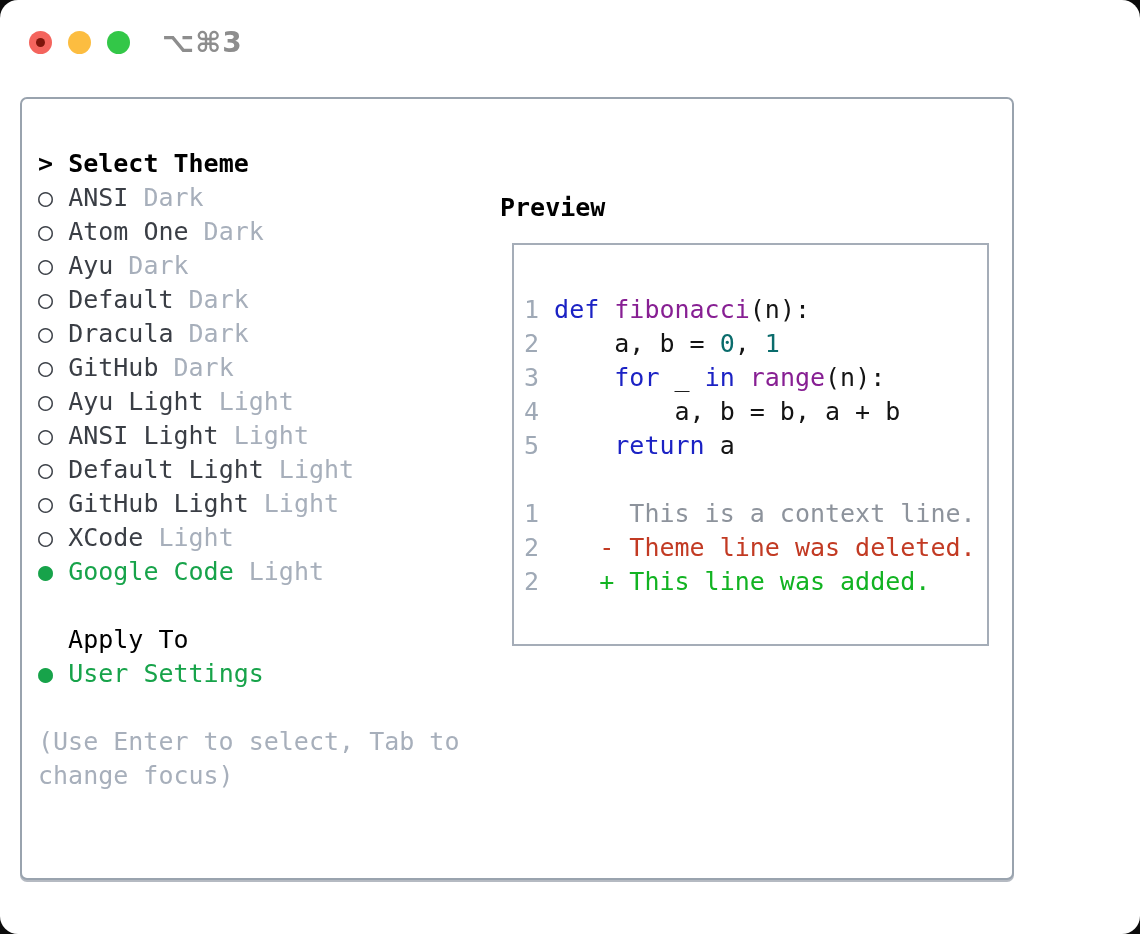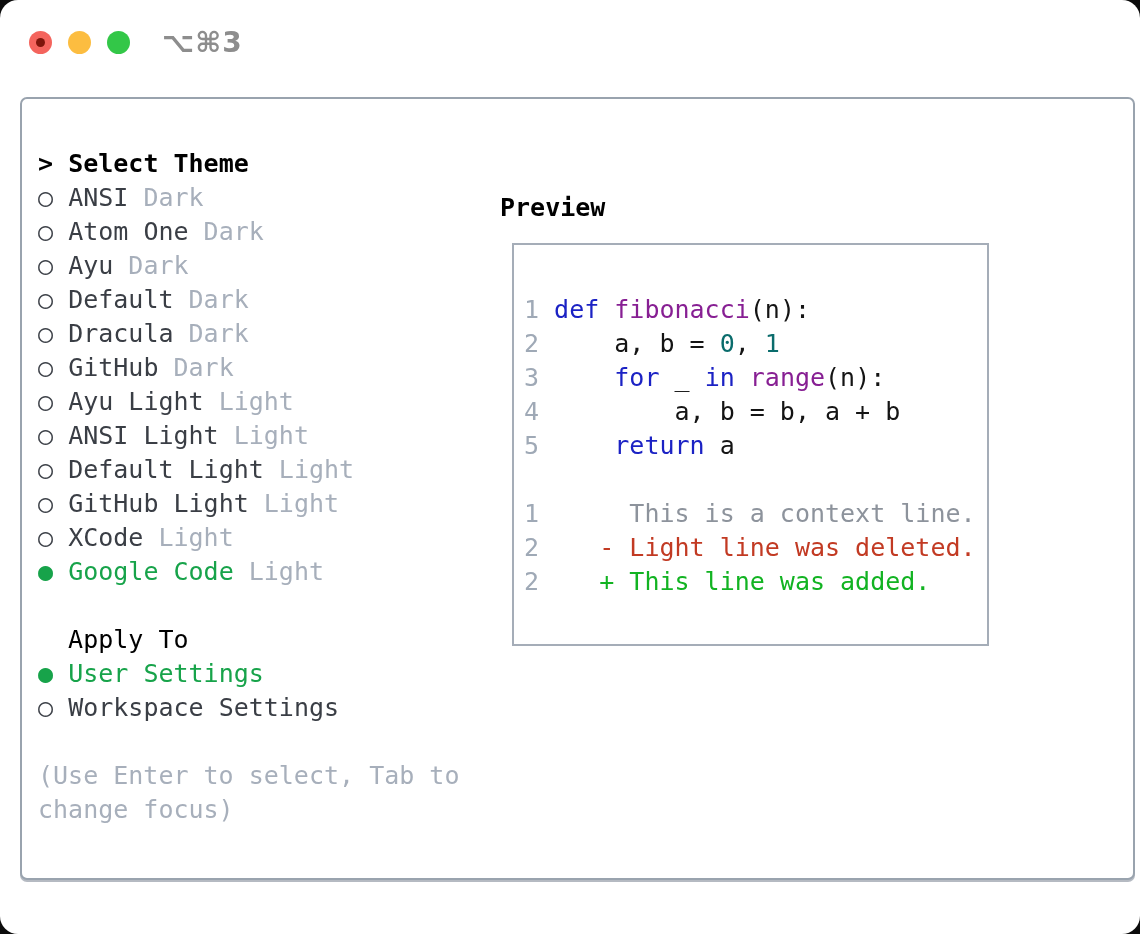--- a/index.html
+++ b/index.html
@@ -34,21 +34,21 @@
   .light-zoom   { background:var(--light-green); }
   .shortcut {
     margin-left:16px;
     font-family:"DejaVu Sans", sans-serif;
     font-size:28px; font-weight:bold;
     color:#8d8d8d; letter-spacing:1px;
   }
   
   .main-box {
     position:absolute; left:20px; top:97px;
-    width:1115px; height:783px;
+    width:994px; height:783px;
     box-sizing:border-box;
     border:2px solid var(--frame);
     border-radius:7px;
     background:#fff;
     box-shadow:0 2px 0 rgba(108,118,133,0.5);
     font-size:25px; line-height:34px;
   }
   .theme-col { position:absolute; left:16px; top:48px; }
   .row { white-space:pre; height:34px; }
   .hdr-caret { font-weight:bold; color:#000; }
@@ -108,21 +108,20 @@
           <div class="row"><span class="glyph">○</span><span> </span><span class="name">ANSI Light</span><span class="tag"> Light</span></div>
           <div class="row"><span class="glyph">○</span><span> </span><span class="name">Default Light</span><span class="tag"> Light</span></div>
           <div class="row"><span class="glyph">○</span><span> </span><span class="name">GitHub Light</span><span class="tag"> Light</span></div>
           <div class="row"><span class="glyph">○</span><span> </span><span class="name">XCode</span><span class="tag"> Light</span></div>
           <div class="row sel"><span class="glyph">●</span><span> </span><span class="name">Google Code</span><span class="tag"> Light</span></div>
         </div>
       <div class="spacer"></div>
       <div class="row"><span>  </span><span class="subhdr">Apply To</span></div>
       <div id="apply-rows">
           <div class="row sel"><span class="glyph">●</span><span> </span><span class="name">User Settings</span></div>
-          <div class="row"><span class="glyph">○</span><span> </span><span class="name">Workspace Settings</span></div>
         </div>
       <div class="spacer"></div>
       <div id="help-lines">
           <div class="help">(Use Enter to select, Tab to</div>
           <div class="help">change focus)</div>
         </div>
     </div>
 
     <div class="preview-col">
       <div class="preview-title">Preview</div>
@@ -130,20 +129,20 @@
         <div id="code-lines">
             <div class="cl"><span class="ln">1</span><span class="code"><span class="c-kw">def</span><span class="c-pl"> </span><span class="c-fn">fibonacci</span><span class="c-pl">(n):</span></span></div>
             <div class="cl"><span class="ln">2</span><span class="code"><span class="c-pl">    a, b = </span><span class="c-lit">0</span><span class="c-pl">, </span><span class="c-lit">1</span></span></div>
             <div class="cl"><span class="ln">3</span><span class="code"><span class="c-pl">    </span><span class="c-kw">for</span><span class="c-pl"> _ </span><span class="c-kw">in</span><span class="c-pl"> </span><span class="c-fn">range</span><span class="c-pl">(n):</span></span></div>
             <div class="cl"><span class="ln">4</span><span class="code"><span class="c-pl">        a, b = b, a + b</span></span></div>
             <div class="cl"><span class="ln">5</span><span class="code"><span class="c-pl">    </span><span class="c-kw">return</span><span class="c-pl"> a</span></span></div>
           </div>
         <div class="spacer"></div>
         <div id="diff-lines">
             <div class="cl"><span class="ln">1</span><span class="dtext d-context">     This is a context line.</span></div>
-            <div class="cl"><span class="ln">2</span><span class="dtext d-deleted">   - Light line was deleted.</span></div>
+            <div class="cl"><span class="ln">2</span><span class="dtext d-deleted">   - Theme line was deleted.</span></div>
             <div class="cl"><span class="ln">2</span><span class="dtext d-added">   + This line was added.</span></div>
           </div>
       </div>
     </div>
 
   </div>
 </div>
 
 </body></html>

